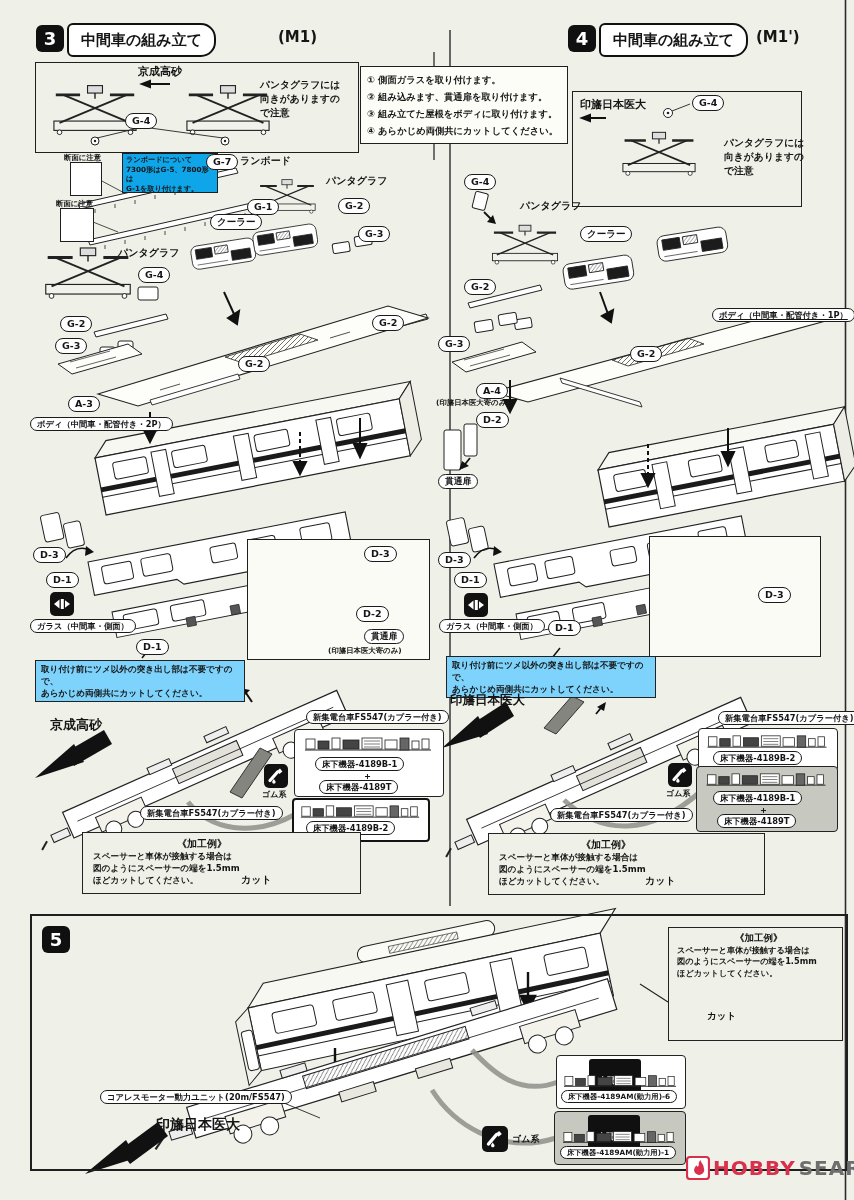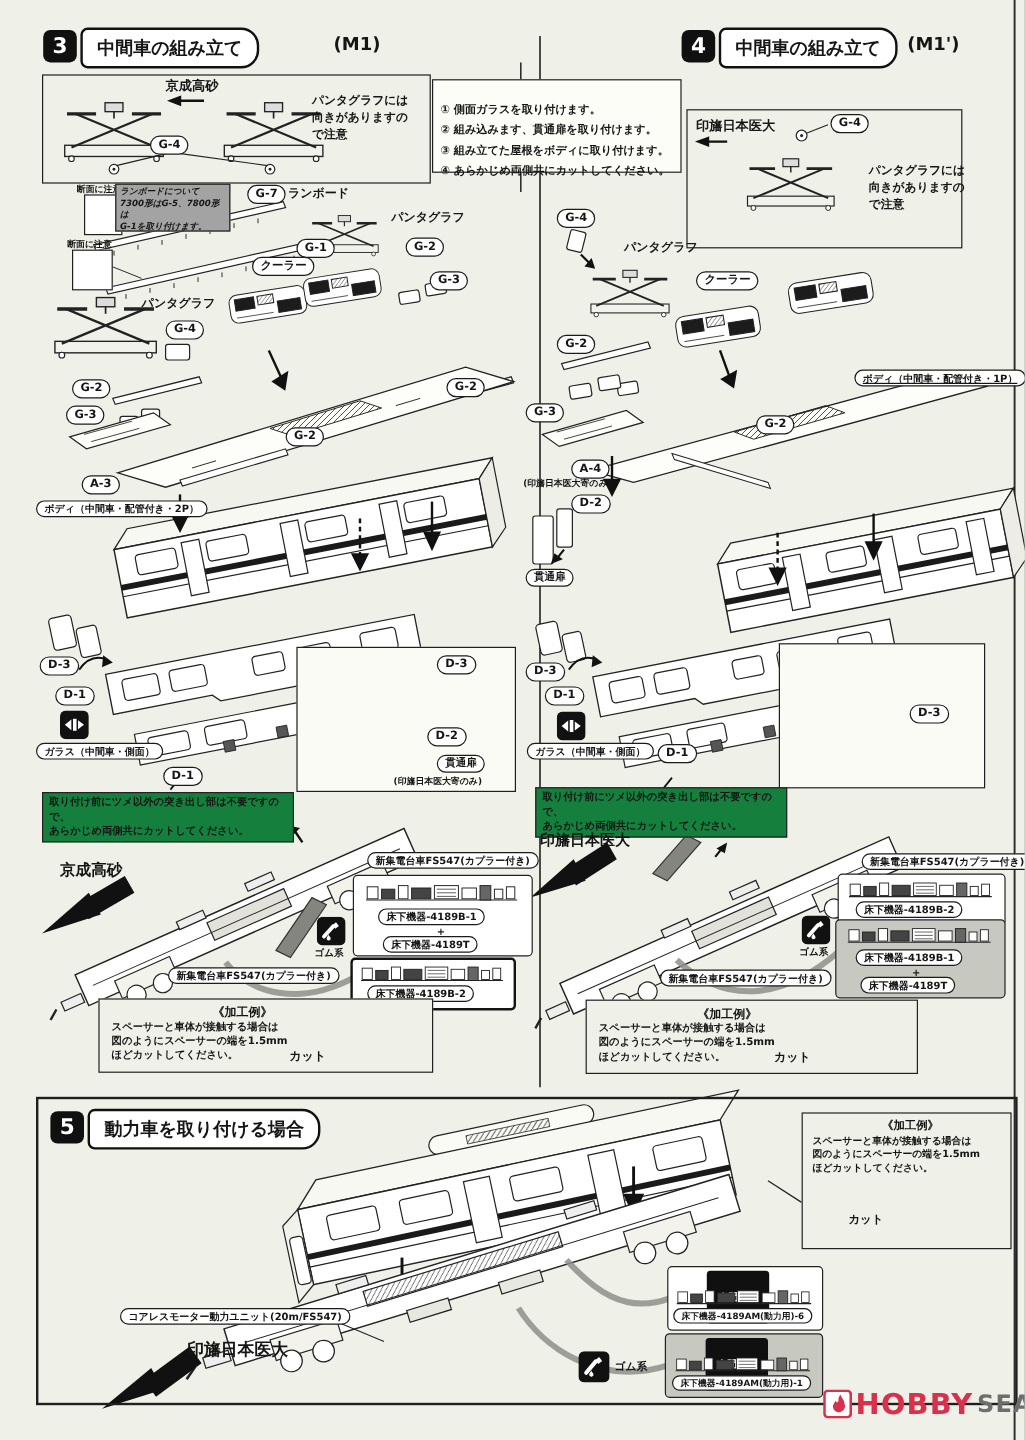--- a/index.html
+++ b/index.html
@@ -6,21 +6,21 @@
   .page{position:relative;width:854px;height:1200px;background:#eff1e8;overflow:hidden;
         font-family:"DejaVu Sans","Liberation Sans",sans-serif;color:#151515;}
   .abs{position:absolute;}
   .txt{position:absolute;font-weight:bold;white-space:nowrap;}
   .pre{white-space:pre-line;}
   .oval{position:absolute;background:#fff;border:1.5px solid #1b1b1b;border-radius:999px;
         font-weight:bold;font-size:9.5px;line-height:1;padding:2px 6px;white-space:nowrap;}
   .pill{position:absolute;background:#fff;border:1.3px solid #1b1b1b;border-radius:999px;
         font-weight:bold;font-size:8.3px;line-height:1;padding:2px 6px;white-space:nowrap;}
   .boxed{position:absolute;border:1.6px solid #1f1f1f;background:rgba(255,255,255,0.55);}
-  .notebox{position:absolute;background:#15803d;border:1.2px solid #222;font-size:8.6px;
+  .notebox{position:absolute;background:#7dd3fc;border:1.2px solid #222;font-size:8.6px;
         font-weight:bold;line-height:1.4;padding:2px 5px;white-space:pre-line;}
   .badge{position:absolute;background:#101010;color:#fff;border-radius:6px;display:flex;
         align-items:center;justify-content:center;font-weight:bold;font-size:18px;}
   .titlepill{position:absolute;border:2.6px solid #111;border-radius:6px 15px 15px 6px;background:#fff;
         display:flex;align-items:center;padding:0 12px;font-weight:bold;font-size:15px;white-space:nowrap;}
   .stepline{font-size:9.3px;font-weight:bold;line-height:17px;white-space:nowrap;}
   .partbox-w{position:absolute;background:#fff;border:1.6px solid #222;border-radius:4px;}
   .partbox-d{position:absolute;background:#fff;border:2.6px solid #141414;border-radius:4px;}
   .partbox-g{position:absolute;background:#c7c9c0;border:1.4px solid #222;border-radius:4px;}
   .tbadge{position:absolute;background:#101010;color:#fff;border-radius:3px;font-weight:bold;
@@ -426,34 +426,34 @@
   <div class="txt" style="left:278px;top:28px;font-size:15px;">(M1)</div>
 
   <div class="boxed" style="left:35px;top:62px;width:322px;height:89px;background:transparent;"></div>
   <div class="txt" style="left:138px;top:64px;font-size:11px;">京成高砂</div>
   <div class="oval" style="left:125px;top:113px;">G-4</div>
   <div class="txt pre" style="left:260px;top:78px;font-size:9.8px;line-height:1.45;">パンタグラフには
 向きがありますの
 で注意</div>
 
   <div class="boxed" style="left:360px;top:66px;width:206px;height:76px;background:#fdfdf8;">
-    <div style="padding:16px 6px;">
+    <div style="padding:4px 6px;">
       <div class="stepline">① 側面ガラスを取り付けます。</div>
       <div class="stepline">② 組み込みます、貫通扉を取り付けます。</div>
       <div class="stepline">③ 組み立てた屋根をボディに取り付けます。</div>
       <div class="stepline">④ あらかじめ両側共にカットしてください。</div>
     </div>
   </div>
 
   <div class="txt" style="left:64px;top:153px;font-size:7.4px;">断面に注意</div>
   <div class="boxed" style="left:70px;top:162px;width:30px;height:32px;background:#fff;"></div>
   <div class="txt" style="left:56px;top:199px;font-size:7.4px;">断面に注意</div>
   <div class="boxed" style="left:60px;top:208px;width:32px;height:32px;background:#fff;"></div>
 
-  <div class="boxed" style="left:96px;top:153px;width:94px;height:38px;background:#a3a3a3;font-style:italic;">
+  <div class="boxed" style="left:122px;top:153px;width:94px;height:38px;background:#0ea5e9;">
     <div class="pre" style="font-size:7.2px;font-weight:bold;line-height:1.35;padding:1px 3px;">ランボードについて
 7300形はG-5、7800形は
 G-1を取り付けます。</div>
   </div>
   <div class="oval" style="left:206px;top:154px;">G-7</div>
   <div class="txt" style="left:240px;top:154px;font-size:10px;">ランボード</div>
 
   <div class="txt" style="left:326px;top:174px;font-size:10px;">パンタグラフ</div>
   <div class="oval" style="left:338px;top:198px;">G-2</div>
   <div class="oval" style="left:247px;top:199px;">G-1</div>
@@ -603,23 +603,20 @@
     <div class="pre" style="position:absolute;left:10px;top:17px;font-size:8.6px;font-weight:bold;line-height:1.4;">スペーサーと車体が接触する場合は
 図のようにスペーサーの端を1.5mm
 ほどカットしてください。</div>
     <div class="txt" style="left:156px;top:40px;font-size:10px;">カット</div>
   </div>
 
   <div class="boxed" style="left:30px;top:914px;width:814px;height:253px;background:transparent;border-width:2.2px;"></div>
   <div class="badge" style="left:42px;top:926px;width:28px;height:27px;">
       <span>5</span>
     </div>
-  <div class="titlepill" style="left:73px;top:924px;height:30px;">
-      <span>動力車を取り付ける場合</span>
-    </div>
 
   <div class="workbox" style="left:668px;top:927px;width:173px;height:112px;background:#eff1e8;">
     <div class="txt" style="left:66px;top:4px;position:relative;font-size:9.5px;">《加工例》</div>
     <div class="pre" style="position:absolute;left:8px;top:17px;font-size:8.2px;font-weight:bold;line-height:1.4;">スペーサーと車体が接触する場合は
 図のようにスペーサーの端を1.5mm
 ほどカットしてください。</div>
     <div class="txt" style="left:38px;top:82px;font-size:9.5px;">カット</div>
   </div>
 
   <div class="pill" style="left:100px;top:1090px;">コアレスモーター動力ユニット(20m/FS547)</div>
@@ -647,17 +644,17 @@
         <use href="#partrow"></use>
       </svg>
     <div class="pill" style="left:5px;top:34px;font-size:7.3px;">床下機器-4189AM(動力用)-1</div>
   </div>
 
   <div class="abs" style="left:686px;top:1156px;display:flex;align-items:center;gap:3px;">
     <svg width="24" height="24">
       <rect x="1" y="1" width="22" height="22" rx="3" fill="#fff" stroke="#d9304c" stroke-width="2.2"></rect>
       <path d="M8.5 16 c-1.2-3 0.8-5 2-7 c0 2 2.2 2 2.2 0 c0-2 0-3 2-5 c0 3 3 4 3 7.5 a4.6 4.6 0 0 1 -9.2 4.5 z" fill="#d9304c"></path>
     </svg>
-    <span class="wm-red" style="font-weight:bold;font-size:24px;letter-spacing:1px;">HOBBY</span>
+    <span class="wm-red" style="font-weight:bold;font-size:20px;letter-spacing:1px;">HOBBY</span>
     <span class="wm-gray" style="font-weight:bold;font-size:20px;letter-spacing:1px;">SEARCH</span>
   </div>
 
 </div>
 
 </body></html>

